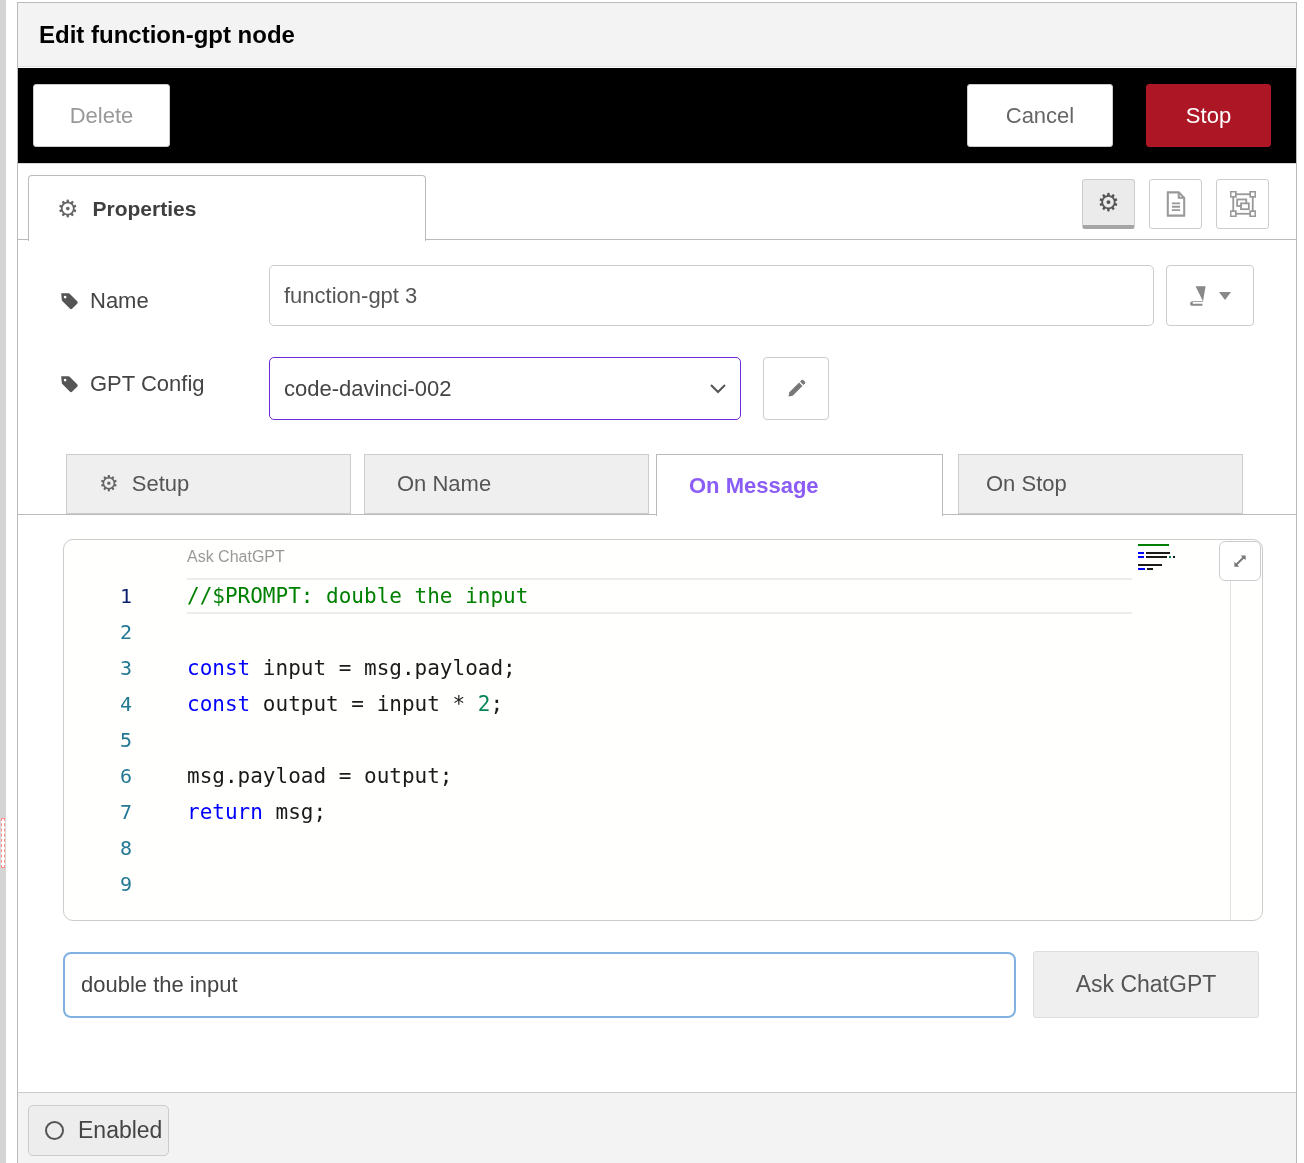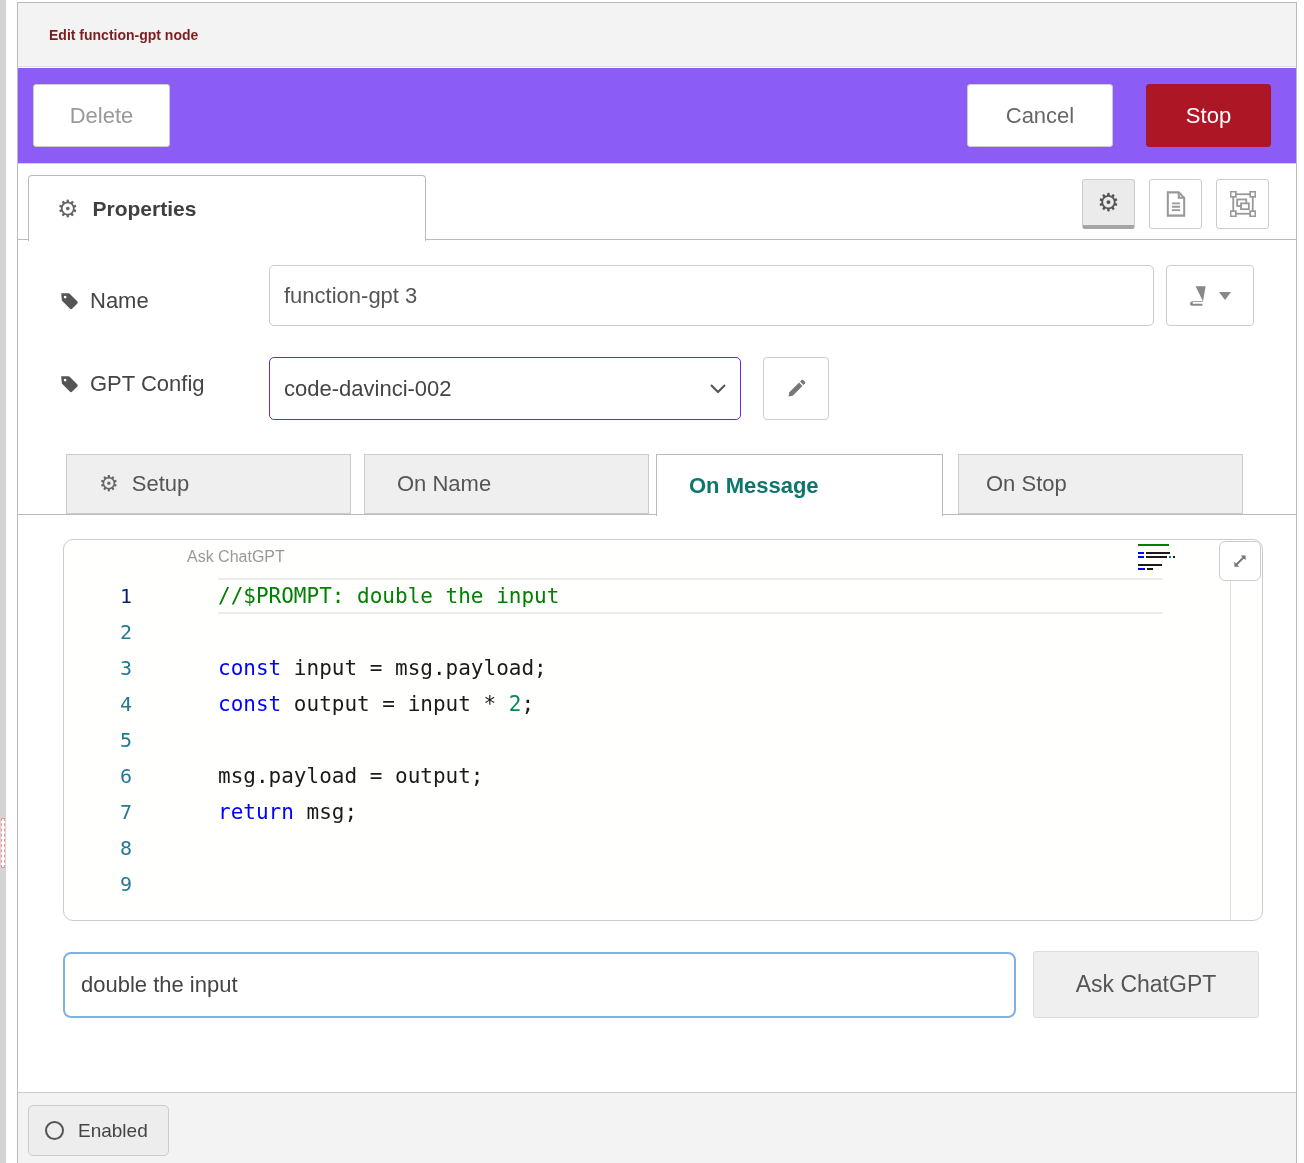--- a/index.html
+++ b/index.html
@@ -10,23 +10,23 @@
   .ws-sliver { position:absolute; left:0; top:0; width:6px; height:1163px; background:#d4d4d4; }
   .palette-frag { position:absolute; left:1px; top:818px; width:4px; height:50px;
                   border:1px dashed #ff8a8a; background:#fff; }
 
   
   .dialog { position:absolute; left:17px; top:2px; width:1280px; height:1161px;
             background:#fff; border:1px solid #bbb; border-bottom:none; }
 
   .hdr { position:absolute; left:0; top:0; right:0; height:64px; background:#f3f3f3;
          border-bottom:1px solid #e2e2e2; display:flex; align-items:center; padding-left:21px; }
-  .hdr h1 { font-size:14px; font-weight:bold; color:#7f1d1d;margin-left:10px; }
-
-  .btnbar { position:absolute; left:0; top:65px; right:0; height:96px; background:#8b5cf6;
+  .hdr h1 { font-size:24px; font-weight:bold; color:#000000; }
+
+  .btnbar { position:absolute; left:0; top:65px; right:0; height:96px; background:#000000;
             border-bottom:1px solid #d4d4d4; display:flex; align-items:center; padding:0 25px 0 15px; }
   .btn { height:63px; border:1px solid #ccc; background:#fff; border-radius:3px;
          font-family:"Liberation Sans",sans-serif; font-size:22px; display:flex;
          align-items:center; justify-content:center; cursor:pointer; }
   .btn-delete { width:137px; color:#999; }
   .btn-cancel { width:146px; color:#666; margin-left:auto; }
   .btn-done   { width:125px; margin-left:33px; background:#AD1625; border-color:#AD1625; color:#fff; }
 
   .tabrow { position:absolute; left:0; top:162px; right:0; height:75px; background:#fff;
             border-bottom:1px solid #bbb; }
@@ -55,32 +55,32 @@
                background:#fff; display:flex; align-items:center; padding:0 14px;
                font-size:22px; color:#444; cursor:pointer; }
   .selectbox .chev { margin-left:auto; }
 
   .functabs { position:absolute; left:0; top:213px; right:0; height:61px; border-bottom:1px solid #bbb; }
   .ftab { position:absolute; top:0; height:60px; background:#efefef; border:1px solid #ccc;
           display:flex; align-items:center; padding-left:32px; gap:13px; font-size:22px;
           color:#555; cursor:pointer; }
   .ftab .glyph { font-size:22px; color:#666; }
   .ftab.active { background:#fff; border-color:#bbb; border-bottom:none; height:62px; z-index:2;
-                 font-weight:bold; color:#0f766e; }
+                 font-weight:bold; color:#8b5cf6; }
 
   
   .editor { position:absolute; left:45px; top:298px; width:1200px; height:382px;
             border:1px solid #ccc; border-radius:10px; background:#fffffe; overflow:hidden; }
   .codelens { position:absolute; left:123px; top:8px; font-size:16px; color:#999; cursor:pointer; }
   .gutter { position:absolute; left:0; top:38px; width:68px; text-align:right;
             font-family:"DejaVu Sans Mono", monospace; font-size:20px; color:#237893; }
   .gutter .ln { height:36px; line-height:36px; }
   .gutter .ln-active { color:#0b216f; }
   .codecol { position:absolute; left:123px; top:38px; right:0;
-             font-family:"DejaVu Sans Mono", monospace; font-size:21px;margin-left:31px; }
+             font-family:"DejaVu Sans Mono", monospace; font-size:21px; }
   .code-row { height:36px; line-height:36px; white-space:pre; }
   .code-row-current { width:945px; border-top:2px solid #ececec; border-bottom:2px solid #ececec;
                       line-height:32px; }
   .tok-comment { color:#008000; }
   .tok-keyword { color:#0000ff; }
   .tok-number  { color:#098658; }
   .tok-plain   { color:#1a1a1a;text-align:center; }
   .scroll-divider { position:absolute; left:1166px; top:0; bottom:0; width:1px; background:#e3e3e3; }
   .minimap { position:absolute; left:1074px; top:4px; width:60px; }
   .mini-row { height:4px; white-space:nowrap; }
@@ -96,21 +96,21 @@
   .ask-btn { position:absolute; left:1015px; top:710px; width:226px; height:67px;
              background:#efefef; border:1px solid #ddd; border-radius:3px; font-size:23px;
              color:#555; font-family:"Liberation Sans",sans-serif; cursor:pointer; }
 
   .footer { position:absolute; left:0; bottom:0; right:0; height:71px; background:#f3f3f3;
             border-top:1px solid #ccc; }
   .enabled-btn { position:absolute; left:10px; top:12px; width:141px; height:51px; background:#ededed;
                  border:1px solid #ccc; border-radius:5px; display:flex; align-items:center;
                  padding-left:16px; gap:14px; cursor:pointer; }
   .circle-ico { width:19px; height:19px; border:2px solid #555; border-radius:50%; }
-  .enabled-btn .lbl { font-size:19px; color:#444; }
+  .enabled-btn .lbl { font-size:23px; color:#444; }
 
   svg { display:block; }
 </style>
 </head>
 <body>
 
 <div class="ws-sliver"></div>
 <div class="palette-frag"></div>
 
 <div class="dialog">

